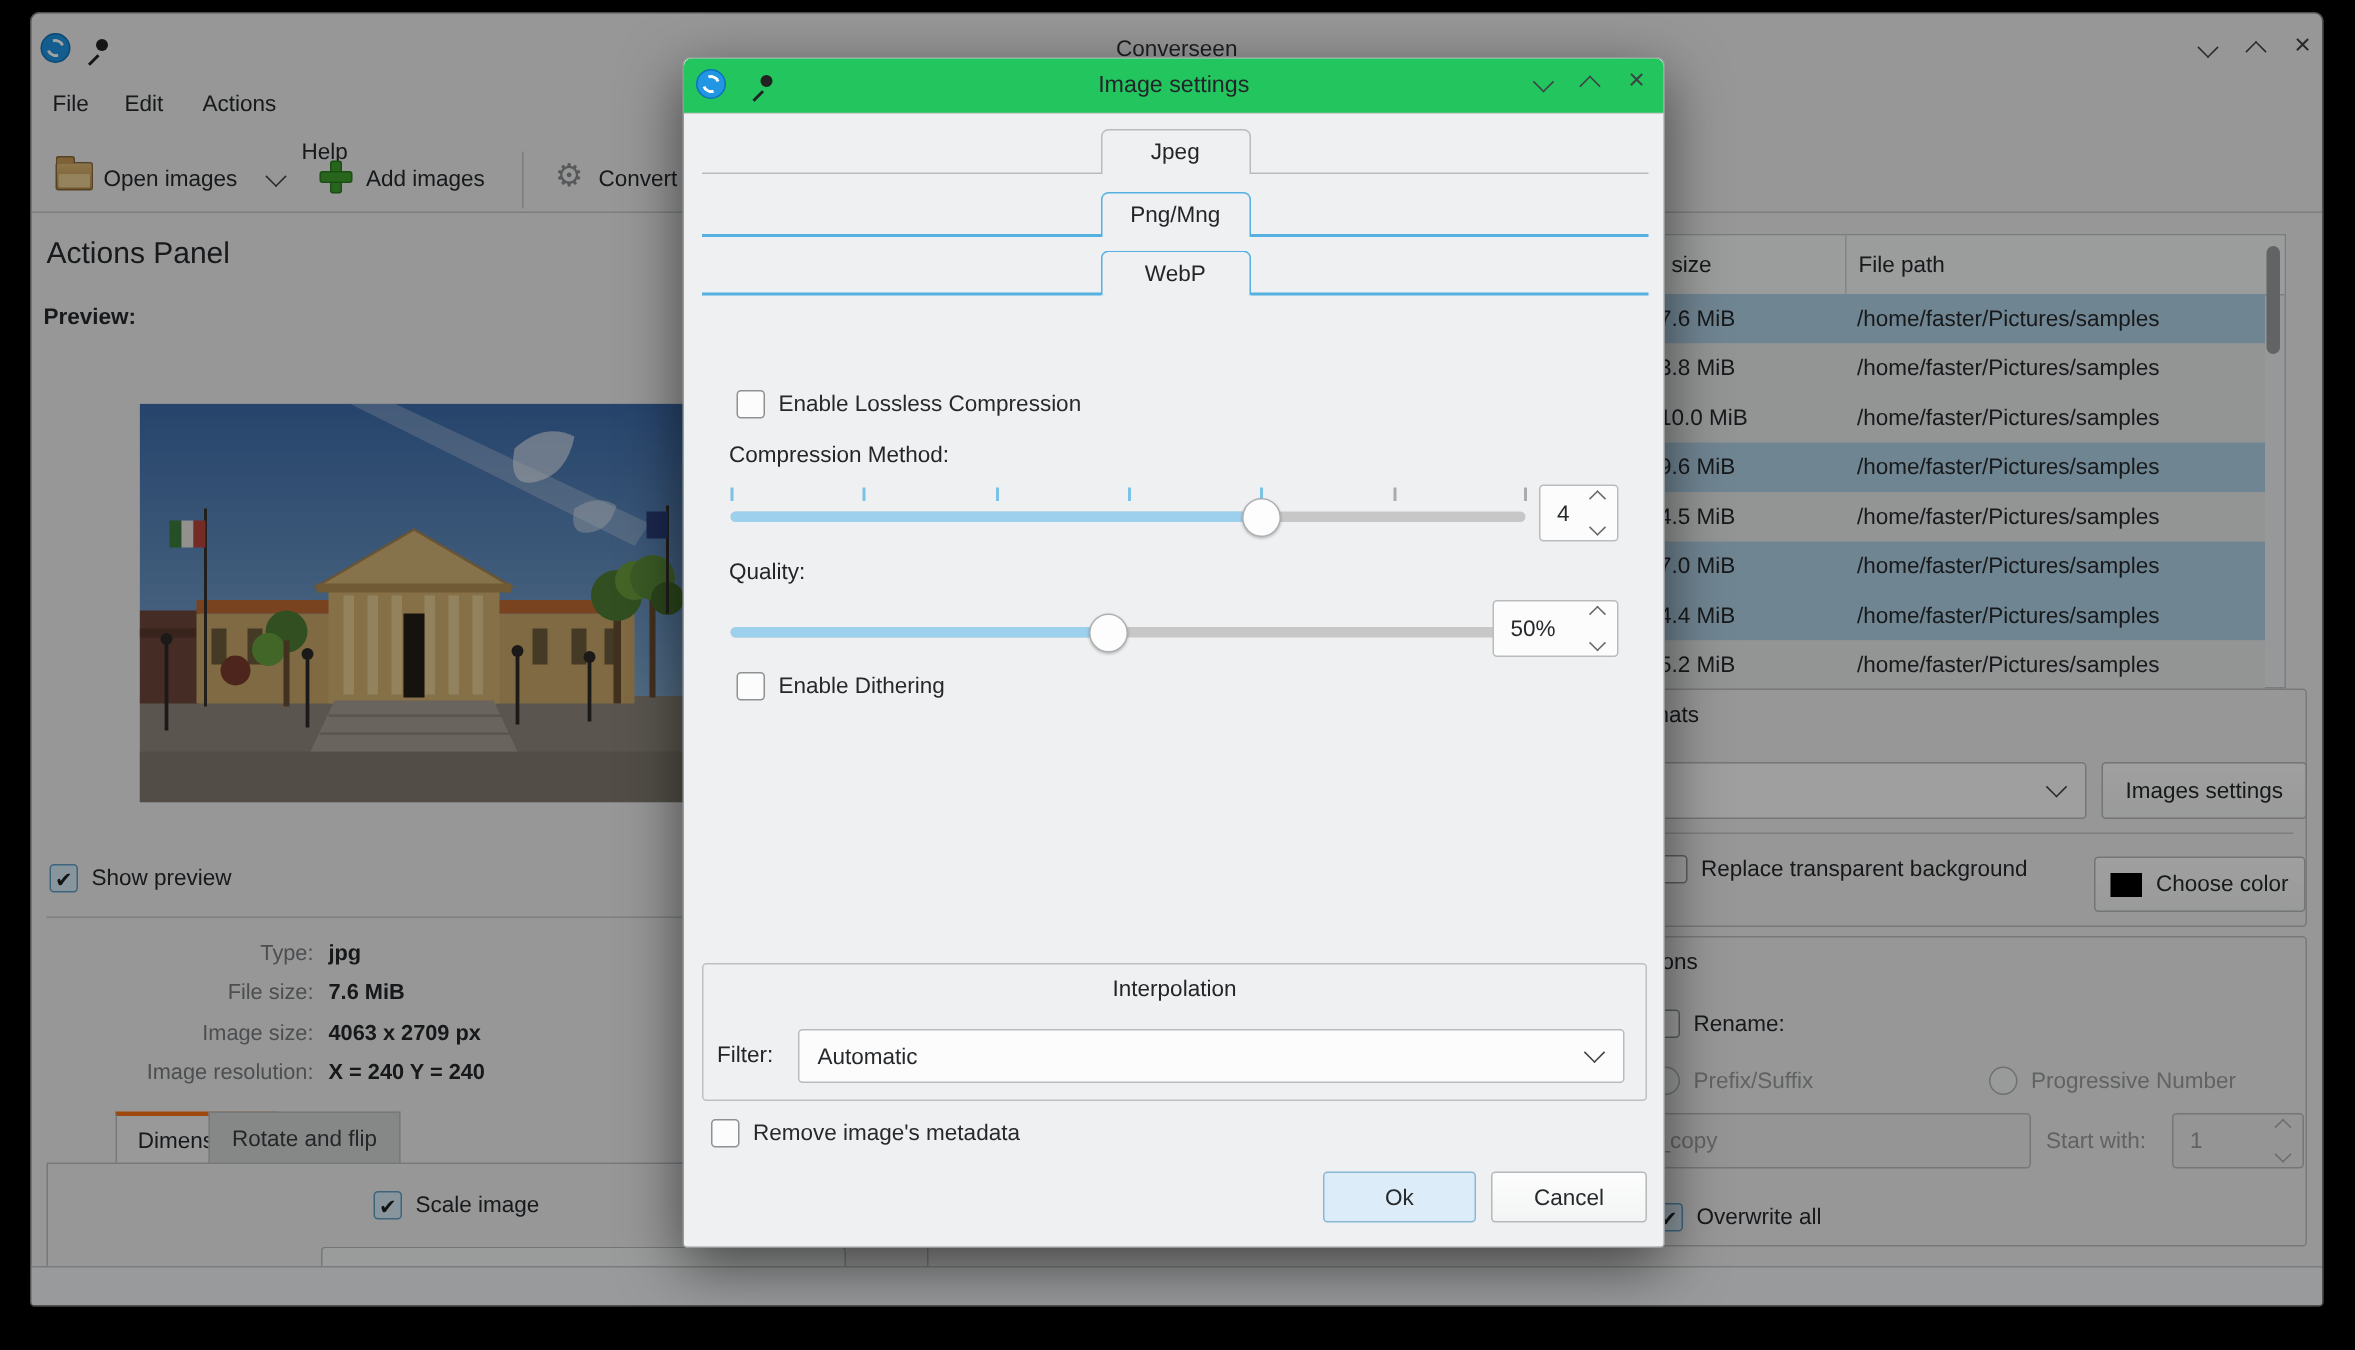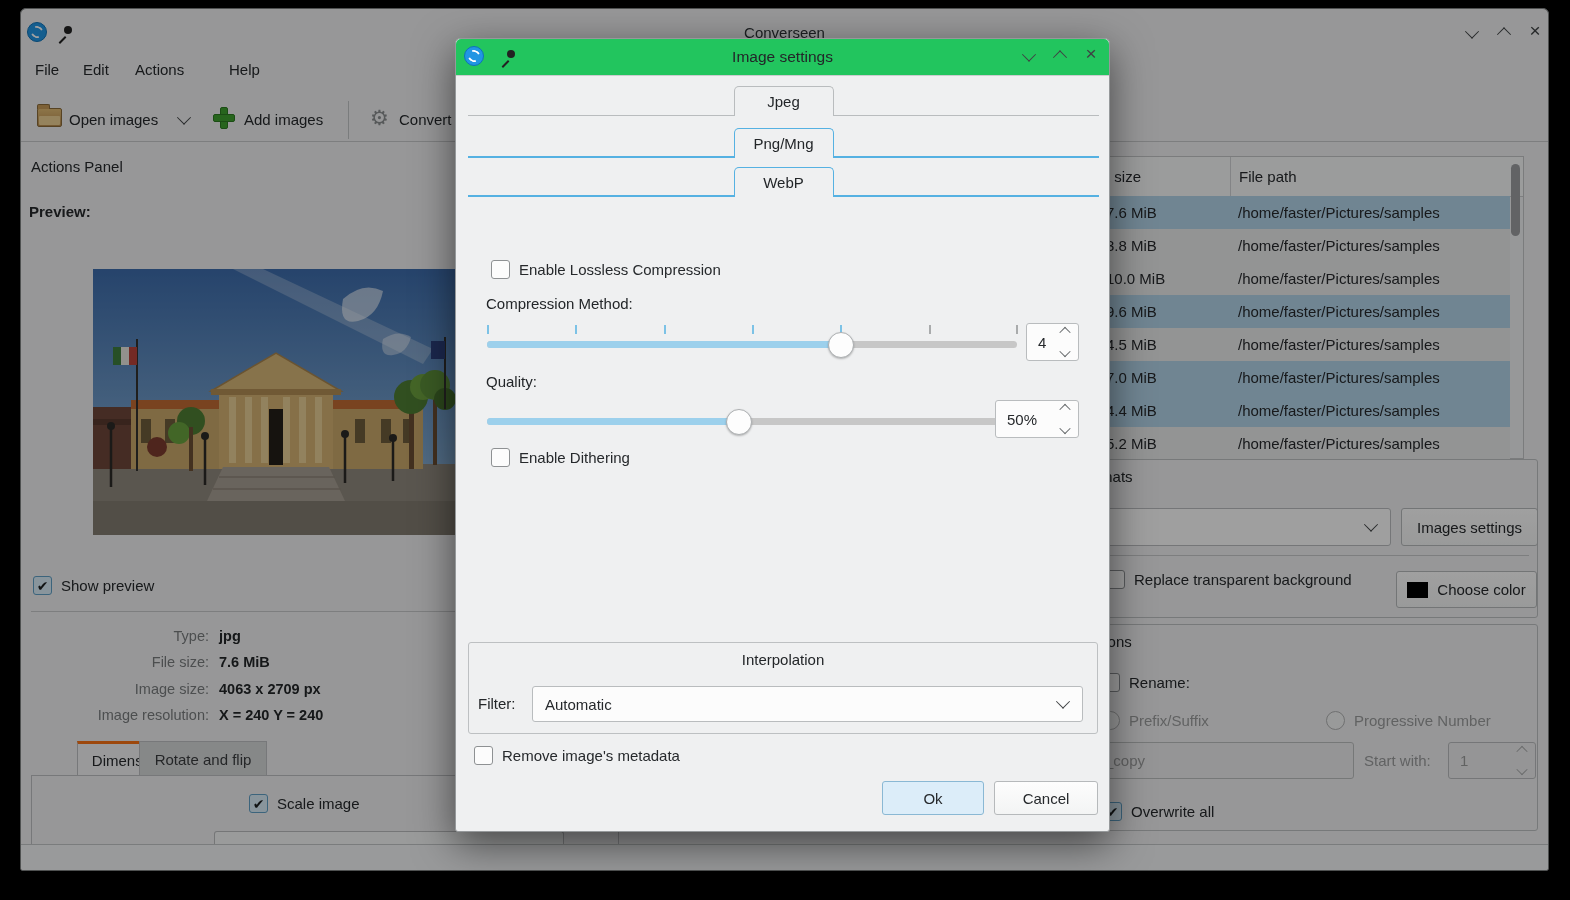--- a/index.html
+++ b/index.html
@@ -141,33 +141,33 @@
     <span class="wc" style="left:1474px;top:15px;">
         <i class="chev up"></i>
       </span>
     <span class="wc" style="left:1505px;top:13px;">
         <span class="closeglyph">×</span>
       </span>
 
     <span class="menuitem" style="left:14px;">File</span>
     <span class="menuitem" style="left:62px;">Edit</span>
     <span class="menuitem" style="left:114px;">Actions</span>
-    <span class="menuitem" style="left:208px;">Help</span>
+    <span class="menuitem" style="left:180px;margin-top:32px;">Help</span>
 
     <span class="folder" style="left:16px;top:99px;"></span>
     <span class="tbarlabel" style="left:48px;top:102px;">Open images</span>
     <i class="chev down" style="position:absolute;left:158px;top:105px;"></i>
     <span class="plus" style="left:192px;top:98px;"></span>
     <span class="tbarlabel" style="left:223px;top:102px;">Add images</span>
     <span class="tsep" style="left:327px;top:92px;height:38px;"></span>
     <span class="gear" style="left:349px;top:98px;">⚙</span>
     <span class="tbarlabel" style="left:378px;top:102px;">Convert</span>
     <div class="toolbar-border"></div>
 
-    <span class="abs" style="left:10px;top:149px;font-size:15px;">Actions Panel</span>
+    <span class="abs" style="left:10px;top:149px;font-size:20px;">Actions Panel</span>
     <span class="abs" style="left:8px;top:194px;font-size:15px;font-weight:bold;">Preview:</span>
 
     <div class="abs" style="left:72px;top:260px;width:366px;height:266px;overflow:hidden;">
       <svg width="366" height="266" viewBox="0 0 366 266" xmlns="http://www.w3.org/2000/svg">
         <defs>
           <linearGradient id="sky" x1="0" y1="0" x2="0" y2="1">
             <stop offset="0" stop-color="#3d6cab"></stop>
               <stop offset="0.7" stop-color="#7da7cf"></stop>
               <stop offset="1" stop-color="#a9c6de"></stop>
           </linearGradient>

